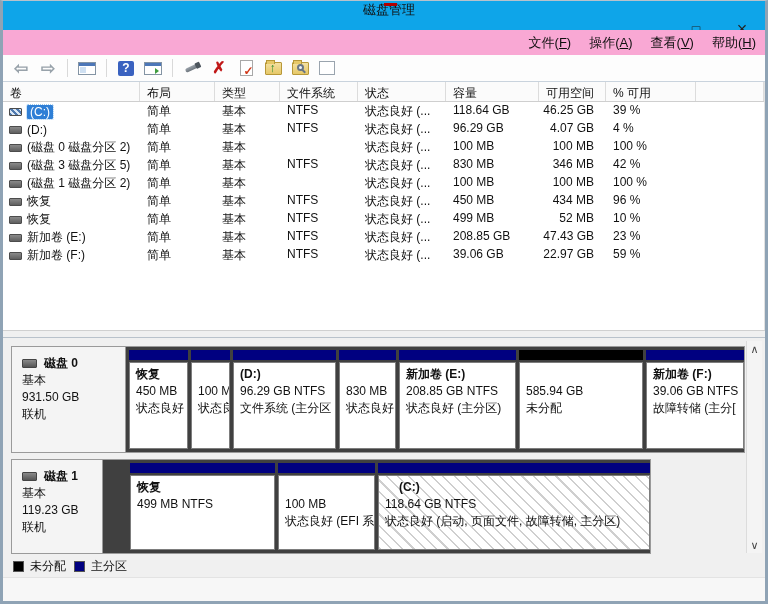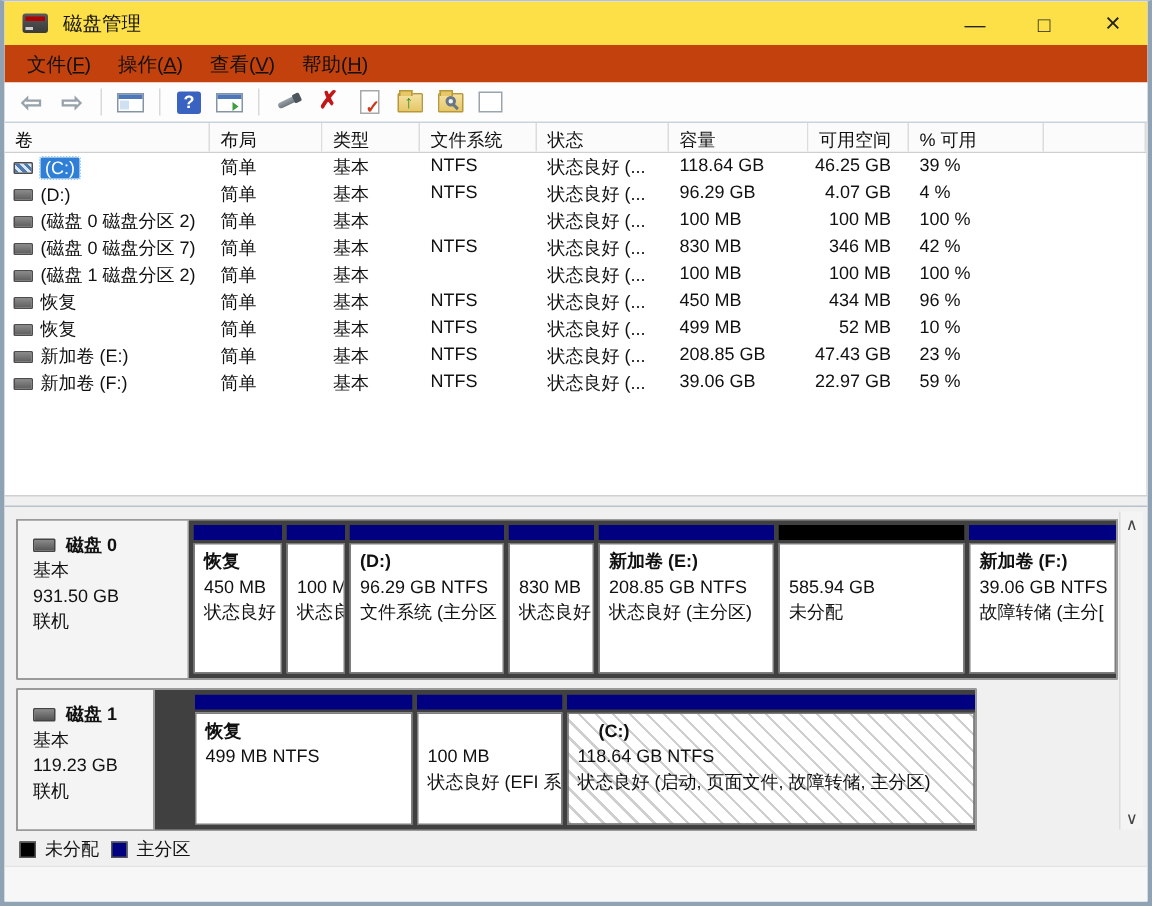--- a/index.html
+++ b/index.html
@@ -2,34 +2,34 @@
 <html><head>
 <meta charset="utf-8">
 <style>
   * { margin:0; padding:0; box-sizing:border-box; }
   html,body { width:768px; height:604px; font-family:"Liberation Sans", sans-serif; }
   .window {
     position:relative; width:768px; height:604px; background:#fff;
     border:3px solid #8fa3b5; border-top:1px solid #b7c2cc; overflow:hidden;
   }
   
-  .titlebar { position:absolute; left:0; top:0; right:0; height:29px; background:#fde047;
-    display:flex; align-items:center; }
+  .titlebar { position:absolute; left:0; top:0; right:0; height:29px; background:#0ea5e9;
+    display:flex; align-items:center;flex-direction:column; }
   .appicon { width:17px; height:13px; margin-left:12px; position:relative;
     background:linear-gradient(#5a5a5a,#3a3a3a); border-radius:2px; }
   .appicon:before { content:""; position:absolute; left:2px; top:2px; right:2px; height:3px; background:#b00000; }
   .appicon:after { content:""; position:absolute; left:2px; bottom:2px; width:5px; height:2px; background:#cfcfcf; }
   .title-text { margin-left:10px; font-size:13px; color:#111; }
   .caption-btns { margin-left:auto; display:flex; height:100%; }
   .cap-btn { width:46px; height:100%; display:flex; align-items:center; justify-content:center;
     font-size:14px; color:#222; }
   .cap-btn.close { font-size:18px; }
   
-  .menubar { position:absolute; left:0; top:29px; right:0; height:25px; background:#c2410c;
-    display:flex; align-items:center; padding-left:6px; }
+  .menubar { position:absolute; left:0; top:29px; right:0; height:25px; background:#f9a8d4;
+    display:flex; align-items:center; padding-left:6px;justify-content:flex-end; }
   .menu-item { font-size:13px; color:#111; padding:3px 9px; }
   .menu-item u { text-decoration:underline; }
   
   .toolbar { position:absolute; left:0; top:54px; right:0; height:27px; background:#fdfdfd;
     border-bottom:1px solid #c9d3dd; display:flex; align-items:center; padding-left:8px; gap:7px; }
   .tb-sep { width:1px; height:18px; background:#d9d9d9; margin:0 2px; }
   .tbi { width:20px; height:18px; display:flex; align-items:center; justify-content:center;
     font-size:15px; position:relative; }
   .arrow-glyph { color:#98a2aa; font-size:17px; font-weight:bold; line-height:1; }
   .win-ico { width:18px; height:13px; border:1px solid #8494a4; background:#fff; position:relative; }
@@ -231,21 +231,21 @@
       <div class="cell">状态良好 (...</div>
       <div class="cell">100 MB</div>
       <div class="cell num-right">100 MB</div>
       <div class="cell">100 %</div>
         <div class="cell"></div>
     </div>
 
     <div class="lv-grid lv-row">
       <div class="cell volcell">
           <span class="vicon"></span>
-          <span>(磁盘 0 磁盘分区 7)</span>
+          <span>(磁盘 3 磁盘分区 5)</span>
         </div>
       <div class="cell">简单</div>
       <div class="cell">基本</div>
       <div class="cell">NTFS</div>
       <div class="cell">状态良好 (...</div>
       <div class="cell">830 MB</div>
       <div class="cell num-right">346 MB</div>
       <div class="cell">42 %</div>
         <div class="cell"></div>
     </div>

